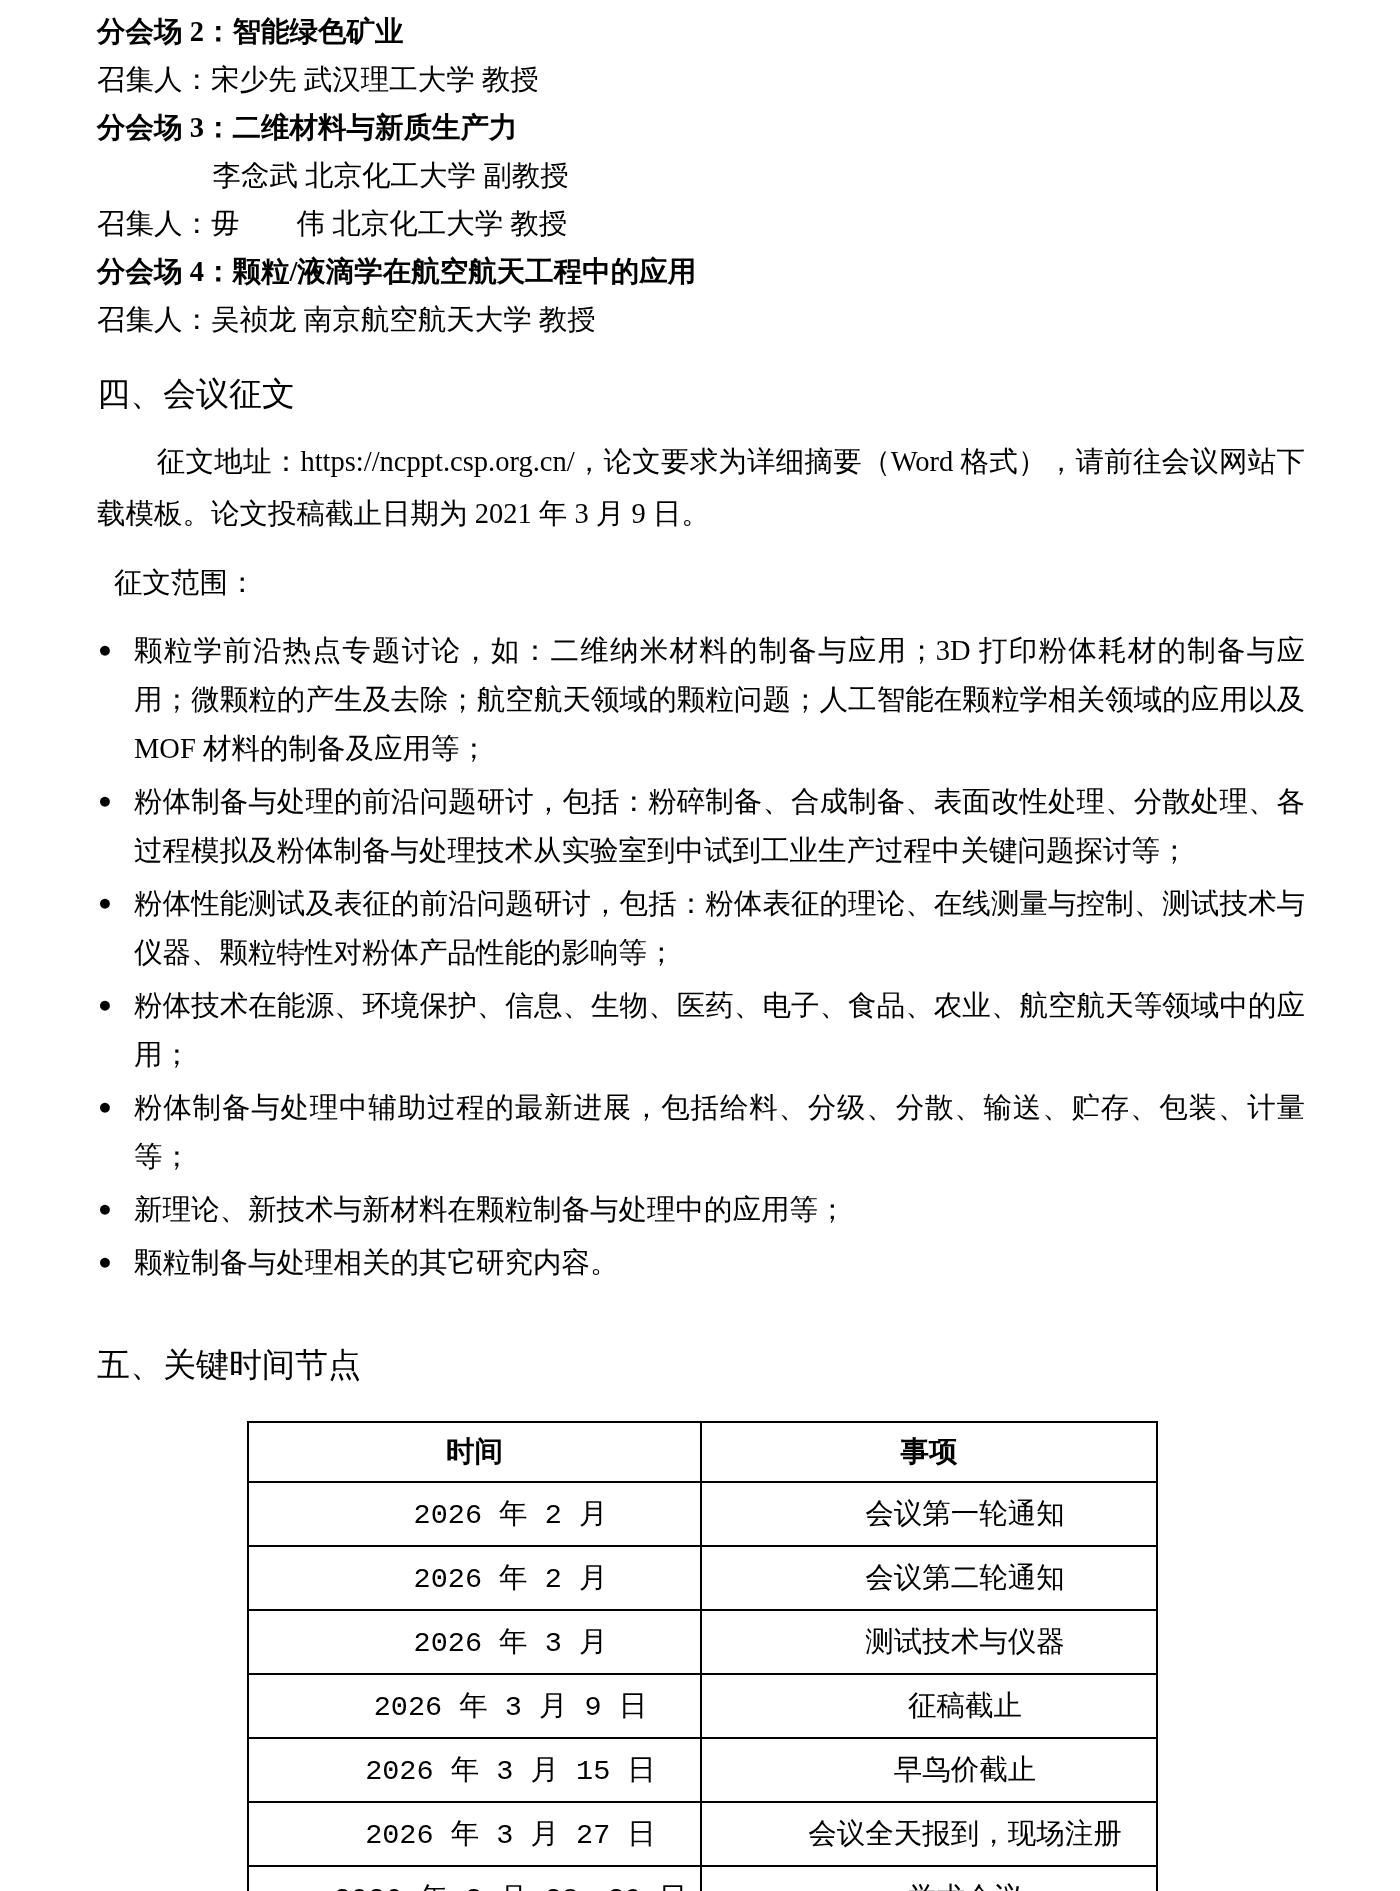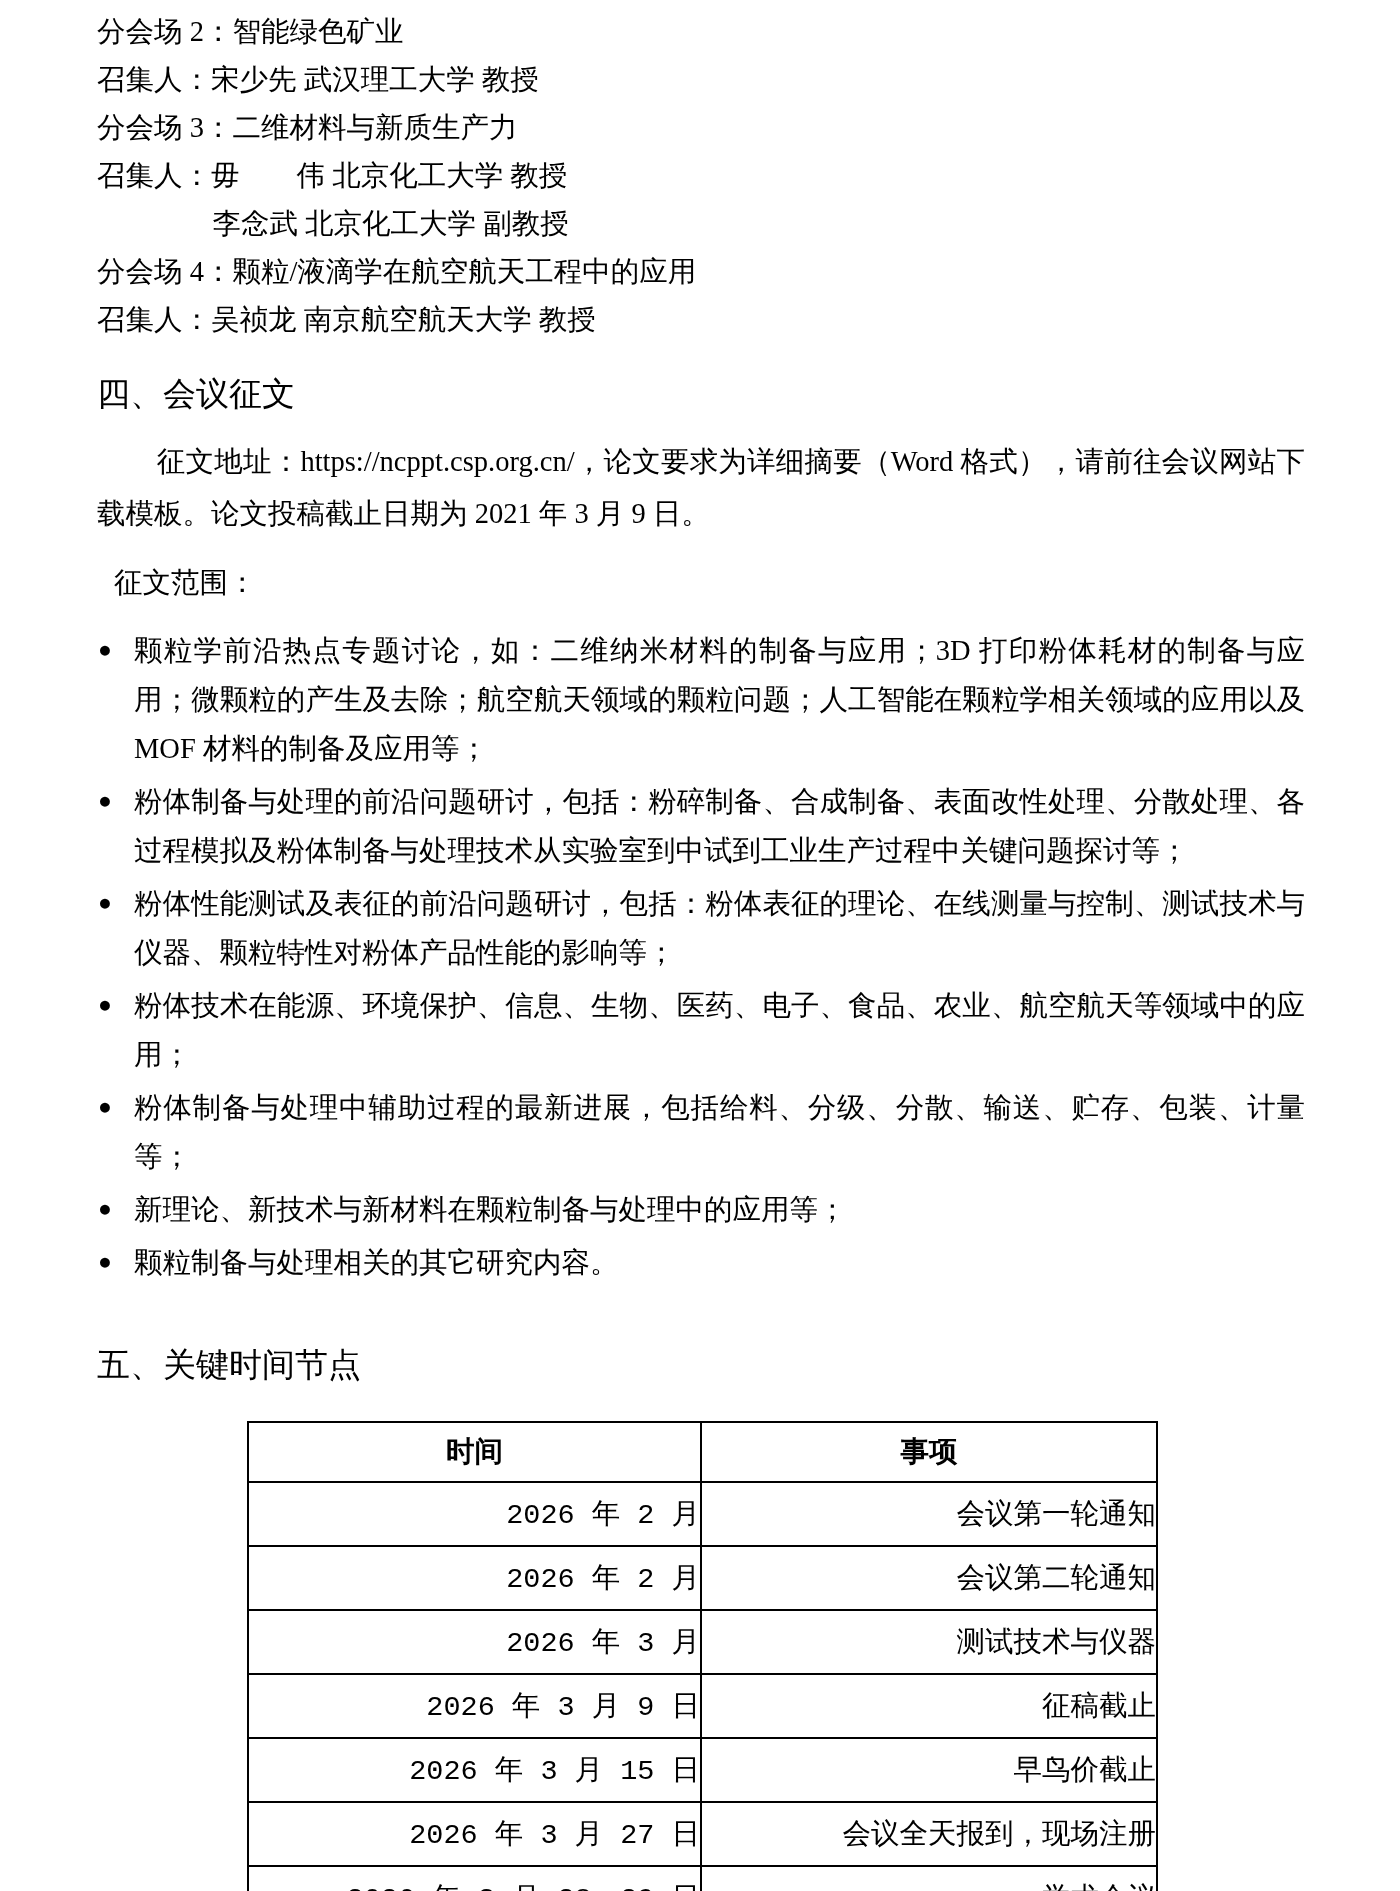--- a/index.html
+++ b/index.html
@@ -7,21 +7,21 @@
     position:relative;
     width:1400px;height:1891px;
     box-sizing:border-box;
     padding:8px 95px 0 97px;
     background:#ffffff;color:#000000;
     font-family:"Liberation Serif","DejaVu Serif",serif;
     font-size:28.5px;
     overflow:hidden;
   }
   .line{line-height:48px;white-space:pre-wrap;}
-  .session-title{font-weight:normal;}
+  .session-title{font-weight:bold;}
   .conv-indent{margin-left:4.05em;}
   h1.sec{
     font-family:"Liberation Sans","DejaVu Sans",sans-serif;
     font-size:33px;font-weight:normal;
     line-height:44px;margin:0;
   }
   #sec4{margin-top:28px;}
   #sec5{margin-top:56px;}
   .para{
     margin:20px 0 0 0;line-height:52px;
@@ -44,40 +44,40 @@
     border-collapse:collapse;table-layout:fixed;
     margin:34px 0 0 150px;
     width:909px;
   }
   table.timeline th,table.timeline td{
     border:2px solid #000000;
     font-size:28.5px;font-family:Liberation Mono, monospace;
     overflow:hidden;white-space:nowrap;
   }
   table.timeline th{height:58px;font-weight:bold;text-align:center;padding:0;}
-  table.timeline td{height:62px;text-align:right;padding:0 0 0 72px;font-weight:normal;margin-left:6px;}
+  table.timeline td{height:62px;text-align:center;padding:0 0 0 72px;font-weight:normal;margin-left:6px;}
 </style>
 </head>
 <body>
 
 <div class="page">
 
   <section>
   <div>
     <div class="line session-title">分会场 2：智能绿色矿业</div>
     <div>
           <div class="line">召集人：宋少先 武汉理工大学 教授</div>
         </div>
   </div>
 
   <div>
     <div class="line session-title">分会场 3：二维材料与新质生产力</div>
     <div>
+          <div class="line conv-indent">李念武 北京化工大学 副教授</div>
           <div class="line">召集人：毋　　伟 北京化工大学 教授</div>
-          <div class="line conv-indent">李念武 北京化工大学 副教授</div>
         </div>
   </div>
 
   <div>
     <div class="line session-title">分会场 4：颗粒/液滴学在航空航天工程中的应用</div>
     <div>
           <div class="line">召集人：吴祯龙 南京航空航天大学 教授</div>
         </div>
   </div>
 </section>

